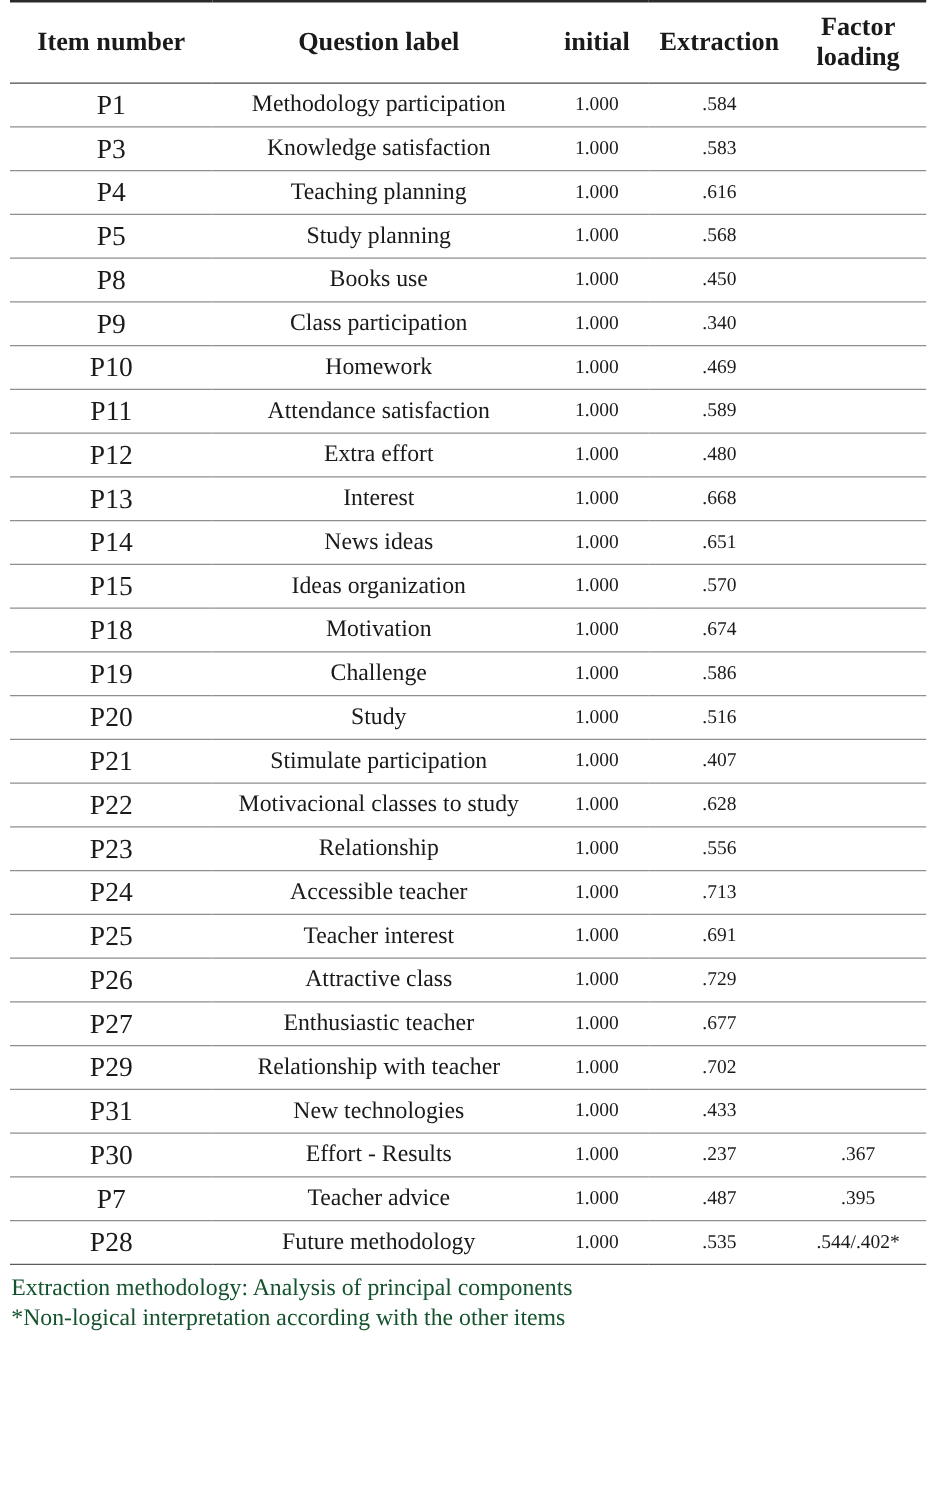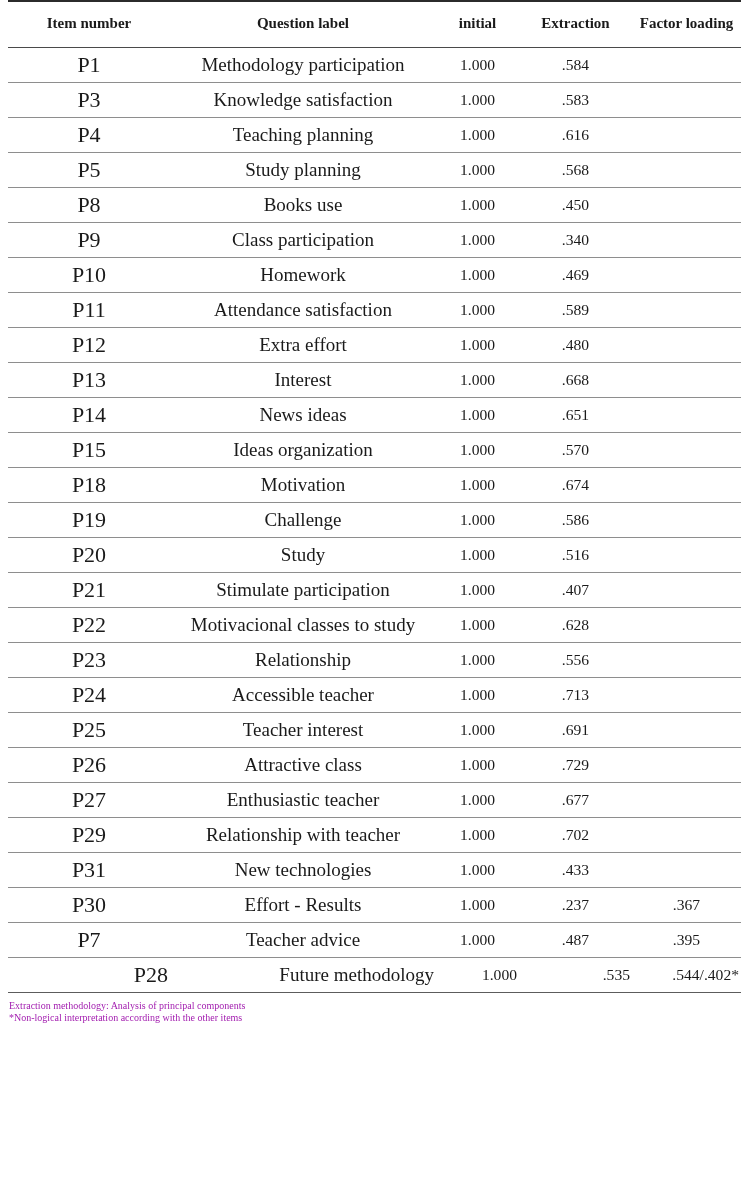--- a/index.html
+++ b/index.html
@@ -28,21 +28,21 @@
     margin: 0;
   }
   table.factor-table col.c-item      { width: 162px; }
   table.factor-table col.c-label     { width: 266px; }
   table.factor-table col.c-initial   { width: 83px; }
   table.factor-table col.c-extract   { width: 113px; }
   table.factor-table col.c-factor    { width: 109px; }
 
   thead th {
     font-weight: bold;
-    font-size: 15px;
+    font-size: 21px;
     line-height: 1.12;
     text-align: center;
     vertical-align: middle;
     padding: 8px 2px 9px 2px;
     border-top: 2.2px solid #2b2b2b;
     border-bottom: 1.6px solid #4a4a4a;
     height: 46px;
     box-sizing: border-box;
   }
   thead th.th-item {
@@ -54,40 +54,39 @@
     text-align: center;
     vertical-align: middle;
     padding: 0 2px;
     height: 35px;
     border-bottom: 1.15px solid #8e8e8e;
     white-space: nowrap;
     box-sizing: border-box;
   }
   tbody tr:last-child td {
     border-bottom: 1.9px solid #5c5c5c;
-    text-align: right;
   }
   tbody td.cell-item {
     font-size: 22px;
   }
   tbody td.cell-label {
     font-size: 19px;
   }
   tbody td.cell-empty {
     color: transparent;
   }
 
   .footnotes {
     margin-top: 7px;
     padding-left: 1px;
   }
   .footnote {
-    font-size: 10px;
+    font-size: 19px;
     line-height: 1.26;
-    color: #a21caf;
+    color: #14532d;
     white-space: nowrap;
   }
 </style>
 </head>
 <body>
 
 <div class="sheet">
 
   <table class="factor-table">
     <colgroup>

